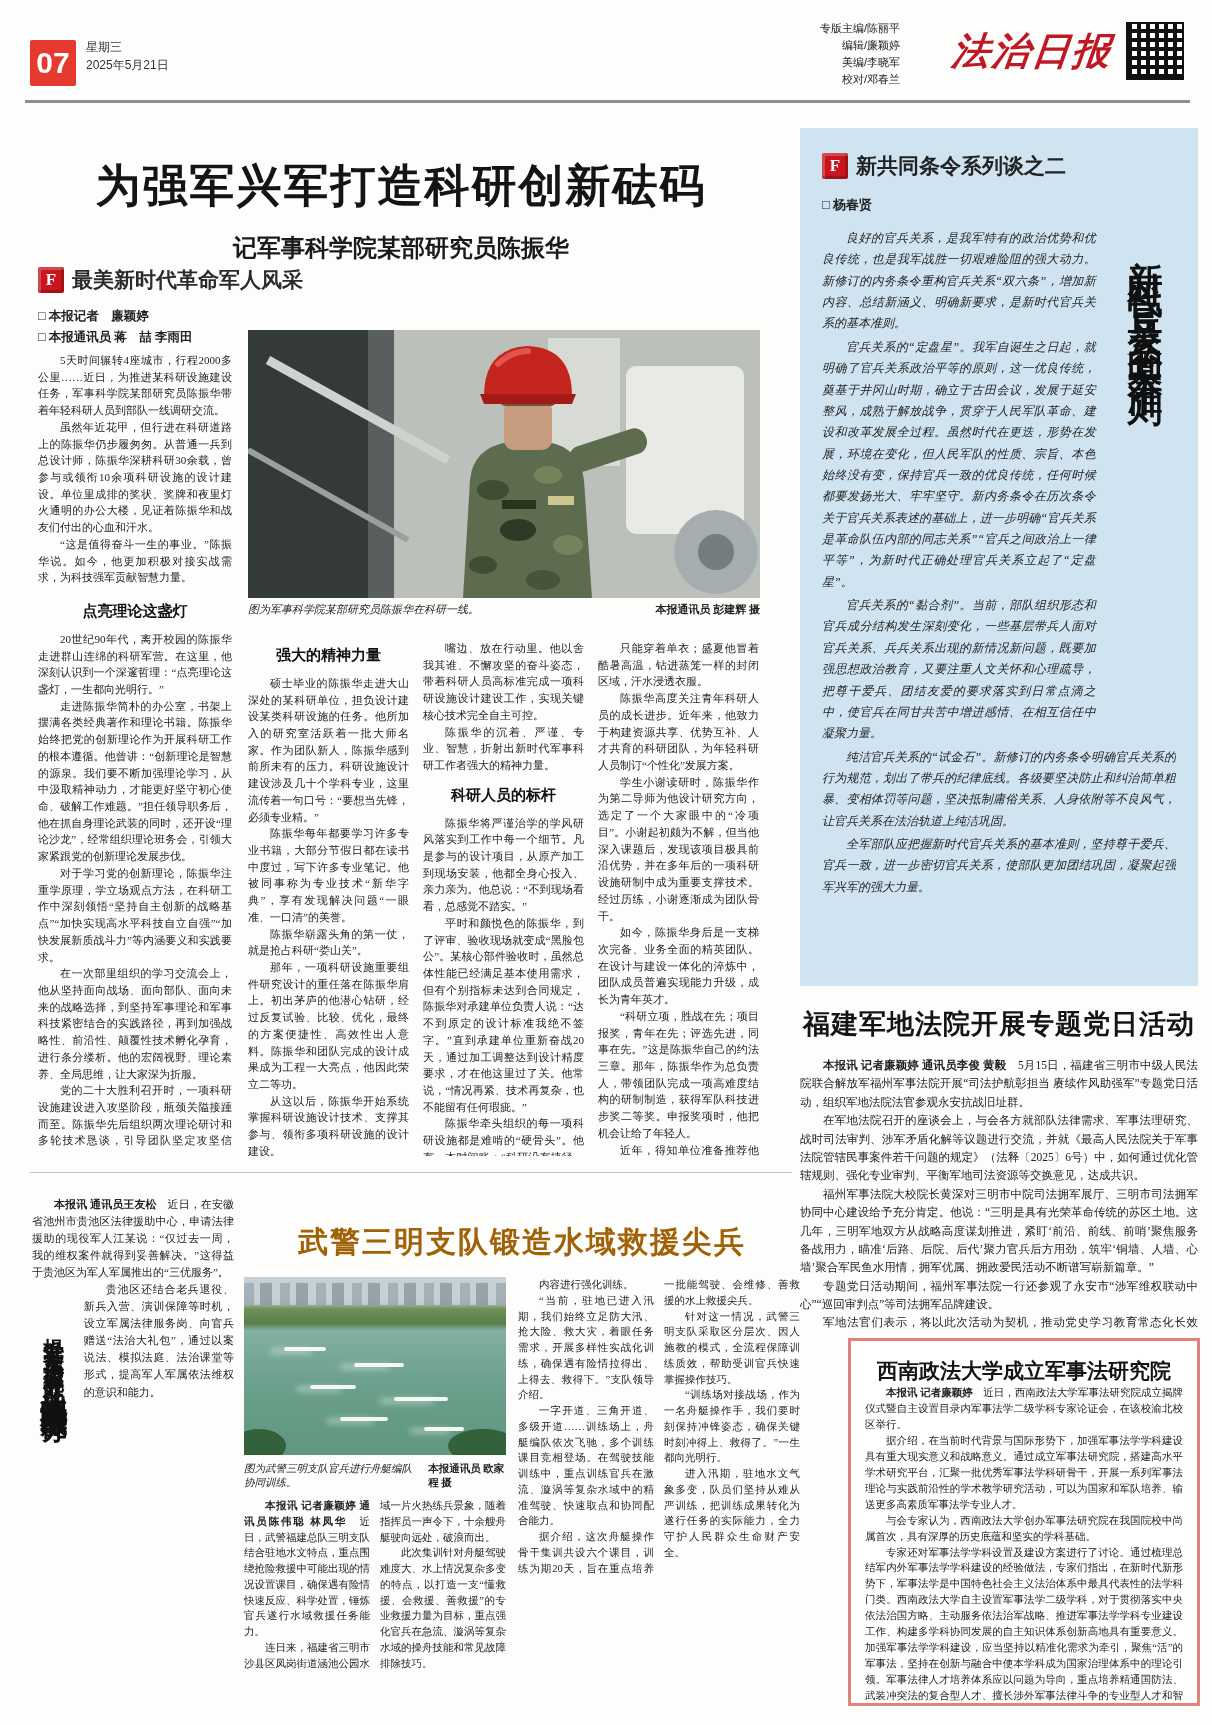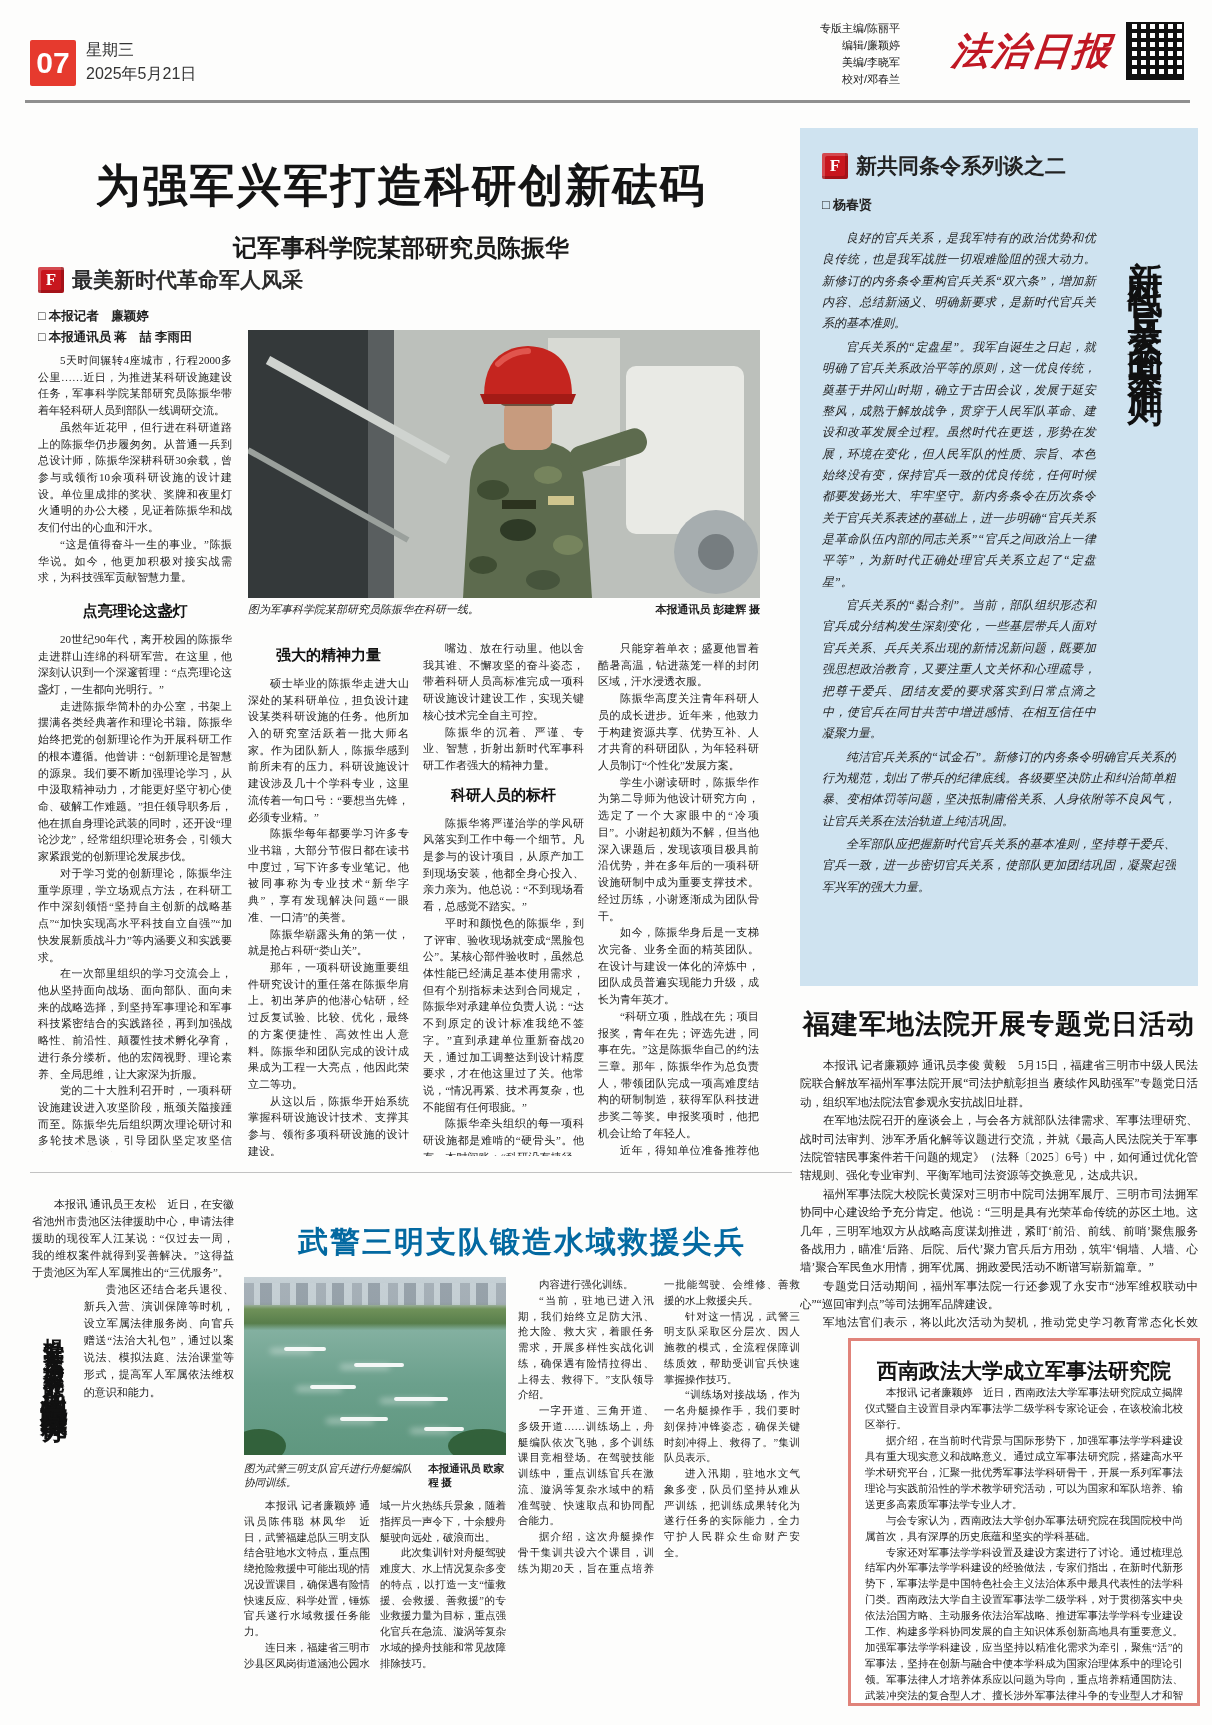--- a/index.html
+++ b/index.html
@@ -4,21 +4,21 @@
 <style>
   html,body{margin:0;padding:0;background:#e9e9e9;}
   .sans{font-family:"Liberation Sans","DejaVu Sans",sans-serif;}
   .page{position:relative;width:1212px;height:1725px;background:#fdfdfc;margin:0 auto;overflow:hidden;
         font-family:"Liberation Serif","DejaVu Serif",serif;color:#222;}
   p{margin:0;text-indent:2em;text-align:justify;}
   
   .pagenum{position:absolute;left:30px;top:40px;width:46px;height:46px;background:#e63a2e;color:#fff;
            font-family:"Liberation Sans","DejaVu Sans",sans-serif;font-weight:bold;font-size:30px;
            display:flex;align-items:center;justify-content:center;border-radius:2px;}
-  .dateblock{position:absolute;left:86px;top:38px;font-size:16px;line-height:1.5;color:#333;
+  .dateblock{position:absolute;left:86px;top:38px;font-size:12px;line-height:1.5;color:#333;
              font-family:"Liberation Sans","DejaVu Sans",sans-serif;}
   .section-title{position:absolute;left:356px;top:24px;width:400px;text-align:center;color:#d6201a;
                  font-family:"Liberation Sans","DejaVu Sans",sans-serif;font-weight:900;font-size:46px;letter-spacing:8px;}
   .credits{position:absolute;right:312px;top:20px;width:130px;font-size:11px;line-height:1.55;text-align:right;color:#222;
            font-family:"Liberation Sans","DejaVu Sans",sans-serif;}
   .masthead{position:absolute;right:100px;top:26px;font-size:38px;font-weight:bold;color:#c01823;
             font-family:"Liberation Serif","DejaVu Serif",serif;font-style:italic;transform:skewX(-6deg);letter-spacing:2px;}
   .qr{position:absolute;right:28px;top:22px;width:54px;height:54px;border:2px solid #111;
       background:
         repeating-linear-gradient(0deg,#111 0 4px,transparent 4px 9px),
@@ -54,32 +54,32 @@
   .essay .author{margin-top:16px;font-size:13px;font-weight:700;}
   .essay .body{margin-top:14px;height:700px;overflow:hidden;font-size:12px;line-height:1.78;font-style:italic;color:#1d1d1d;}
   .essay .vtitle{float:right;writing-mode:vertical-rl;font-style:normal;font-size:35px;font-weight:800;letter-spacing:12px;
                  color:#101010;height:470px;margin:4px 0 12px 18px;font-family:"Liberation Sans","DejaVu Sans",sans-serif;}
   .essay p{margin-bottom:2px;}
   
   .fujian{position:absolute;left:800px;top:1006px;width:398px;height:322px;overflow:hidden;}
   .fujian h2{margin:0;text-align:center;font-size:27px;font-weight:800;letter-spacing:1px;color:#141414;
              font-family:"Liberation Sans","DejaVu Sans",sans-serif;}
   .fujian .body{margin-top:14px;font-size:11.5px;line-height:1.6;}
-  .lead b{font-weight:400;margin-top:44px;}
+  .lead b{font-weight:700;margin-top:44px;}
   
   .bottom-rule{position:absolute;left:30px;top:1172px;width:762px;border-top:1px solid #c2c2c2;}
   
   .chizhou{position:absolute;left:32px;top:1196px;width:202px;height:516px;overflow:hidden;font-size:11px;line-height:1.55;}
   .chizhou .vtitle{float:left;writing-mode:vertical-rl;height:352px;margin:40px 10px 8px 0;
                    font-family:"Liberation Sans","DejaVu Sans",sans-serif;color:#111;}
   .chizhou .vtitle .kick{font-size:21px;font-weight:800;letter-spacing:4px;margin-left:10px;}
   .chizhou .vtitle .main{font-size:27px;font-weight:800;letter-spacing:2px;}
   
   .wujing{position:absolute;left:244px;top:1196px;width:556px;height:516px;overflow:hidden;}
-  .wujing h2{margin:26px 0 14px;text-align:center;font-size:30px;font-weight:800;color:#0369a1;letter-spacing:2px;
+  .wujing h2{margin:26px 0 14px;text-align:center;font-size:30px;font-weight:800;color:#a16207;letter-spacing:2px;
              font-family:"Liberation Sans","DejaVu Sans",sans-serif;}
   .wj-row{display:flex;gap:12px;}
   .wj-left{width:262px;}
   .wj-photo{position:relative;width:262px;height:178px;overflow:hidden;
      background:linear-gradient(180deg,#c7d1d6 0%,#b9c4c9 14%,#6f9159 18%,#587e4b 26%,#83b0a0 30%,#6ba08c 60%,#5f977f 100%);}
   .wj-photo .bldg{position:absolute;top:6px;left:0;width:100%;height:22px;
      background:repeating-linear-gradient(90deg,#9fa9b1 0 10px,#c7d1d6 10px 16px,#8d98a1 16px 28px,#c7d1d6 28px 36px);opacity:.8;}
   .wake{position:absolute;height:4px;background:rgba(255,255,255,.92);border-radius:3px;box-shadow:-14px 2px 6px rgba(255,255,255,.55);}
   .tree{position:absolute;bottom:-8px;width:54px;height:34px;border-radius:50%;background:#2e5b33;opacity:.9;}
   .wj-cap{display:flex;justify-content:space-between;font-size:10.5px;font-style:italic;margin:7px 0 8px;gap:12px;}
@@ -283,21 +283,21 @@
             </div>
         </div>
       </div>
       <div class="wj-rtext">
         <div>
             <p>内容进行强化训练。</p>
             <p>“当前，驻地已进入汛期，我们始终立足防大汛、抢大险、救大灾，着眼任务需求，开展多样性实战化训练，确保遇有险情拉得出、上得去、救得下。”支队领导介绍。</p>
             <p>一字开道、三角开道、多级开道……训练场上，舟艇编队依次飞驰，多个训练课目竞相登场。在驾驶技能训练中，重点训练官兵在激流、漩涡等复杂水域中的精准驾驶、快速取点和协同配合能力。</p>
             <p>据介绍，这次舟艇操作骨干集训共设六个课目，训练为期20天，旨在重点培养一批能驾驶、会维修、善救援的水上救援尖兵。</p>
             <p>针对这一情况，武警三明支队采取区分层次、因人施教的模式，全流程保障训练质效，帮助受训官兵快速掌握操作技巧。</p>
-            <p>“训练场对接战场，作为一名舟艇操作手，我们要时刻保持冲锋姿态，确保关键时刻冲得上、救得了。”集训队员表示。</p>
+            <p>“训练场对接战场，作为一名舟艇操作手，我们要时刻保持冲锋姿态，确保关键时刻冲得上、救得了。”一生都向光明行。</p>
             <p>进入汛期，驻地水文气象多变，队员们坚持从难从严训练，把训练成果转化为遂行任务的实际能力，全力守护人民群众生命财产安全。</p>
           </div>
       </div>
     </div>
   </section>
 
   <section class="swupl">
     <h2>西南政法大学成立军事法研究院</h2>
     <div class="body">
       <p class="lead"><b>本报讯 记者廉颖婷</b><span>　近日，西南政法大学军事法研究院成立揭牌仪式暨自主设置目录内军事法学二级学科专家论证会，在该校渝北校区举行。</span></p>

